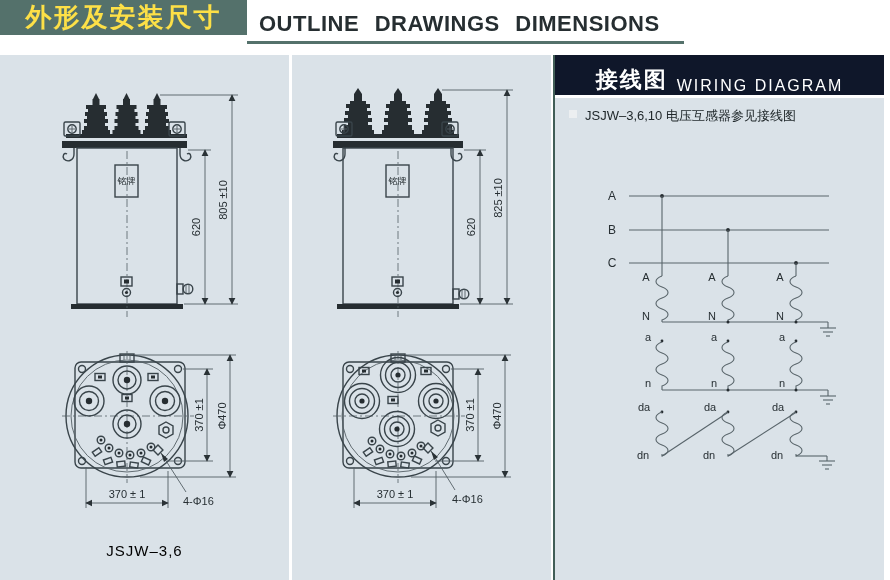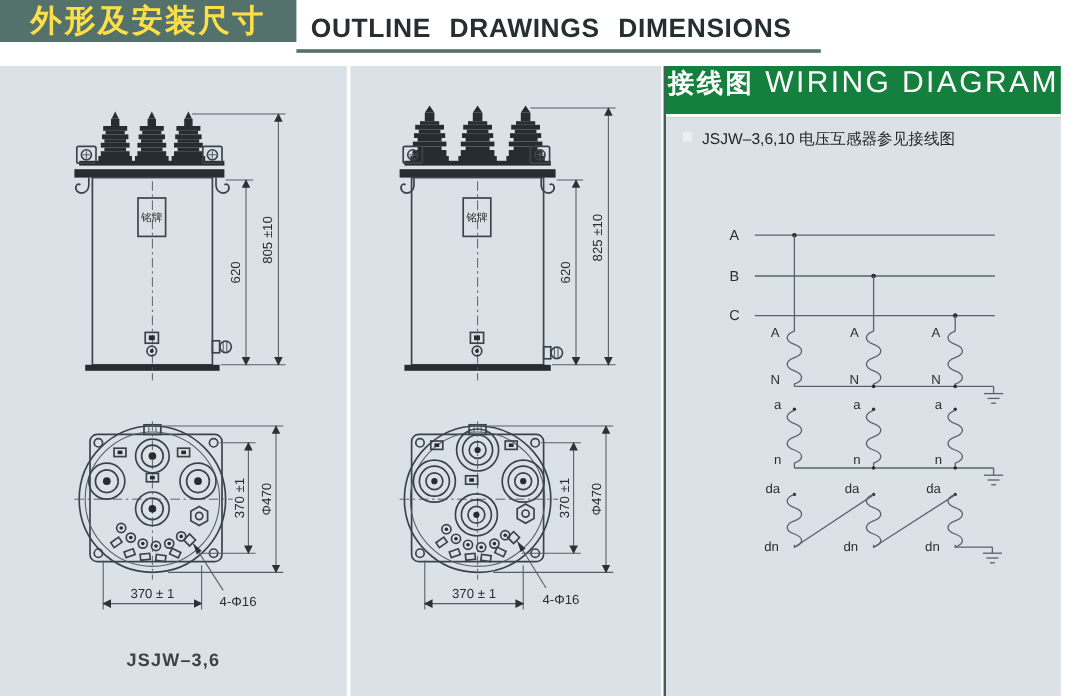--- a/index.html
+++ b/index.html
@@ -12,27 +12,27 @@
            font-size:26px;font-weight:bold;letter-spacing:2px;}
   .hdr-title{left:259px;top:11px;font-size:22px;font-weight:600;color:#262e31;
              letter-spacing:.5px;word-spacing:9px;white-space:nowrap;}
   .hdr-rule{left:247px;top:41px;width:437px;height:3px;background:#54716b;}
   
   .panel{top:55px;height:525px;background:#dae2e8;}
   .panel1{left:0;width:289px;}
   .panel2{left:292px;width:259px;}
   .panel3{left:553px;width:331px;border-left:2px solid #415e57;box-sizing:border-box;}
   .model-label{position:absolute;top:487px;left:0;width:100%;text-align:center;
-               font-size:15px;letter-spacing:1px;color:#404040;font-weight:700;}
+               font-size:15px;letter-spacing:1px;color:#000000;font-weight:400;}
   
-  .wd-header{position:absolute;left:0;top:0;width:100%;height:43px;background:#15803d;
+  .wd-header{position:absolute;left:0;top:0;width:100%;height:43px;background:#0f172a;
              border-bottom:3px solid #fff;box-sizing:border-box;
-             display:flex;align-items:flex-start;justify-content:center;gap:9px;color:#fff;}
+             display:flex;align-items:flex-end;justify-content:center;gap:9px;color:#fff;}
   .wd-cn{font-size:22px;font-weight:bold;letter-spacing:2px;}
-  .wd-en{font-size:25px;letter-spacing:2px;}
+  .wd-en{font-size:16px;letter-spacing:2px;}
   .wd-notes{position:absolute;left:14px;top:52px;}
   .wd-note{display:flex;align-items:flex-start;margin-bottom:7px;font-size:13px;
            color:#20282b;white-space:nowrap;justify-content:center;}
   .wd-bullet{width:8px;height:8px;background:#eceff1;margin:3px 8px 0 0;flex:0 0 auto;}
   .wd-svg{position:absolute;left:0;top:95px;}
   svg text{fill:#272f33;}
   .dim{font-size:11px;}
   .thin{stroke:#545f64;stroke-width:.9;fill:none;}
   .main{stroke:#39444a;stroke-width:1.4;fill:none;}
   .dark{fill:#262d31;stroke:none;}

